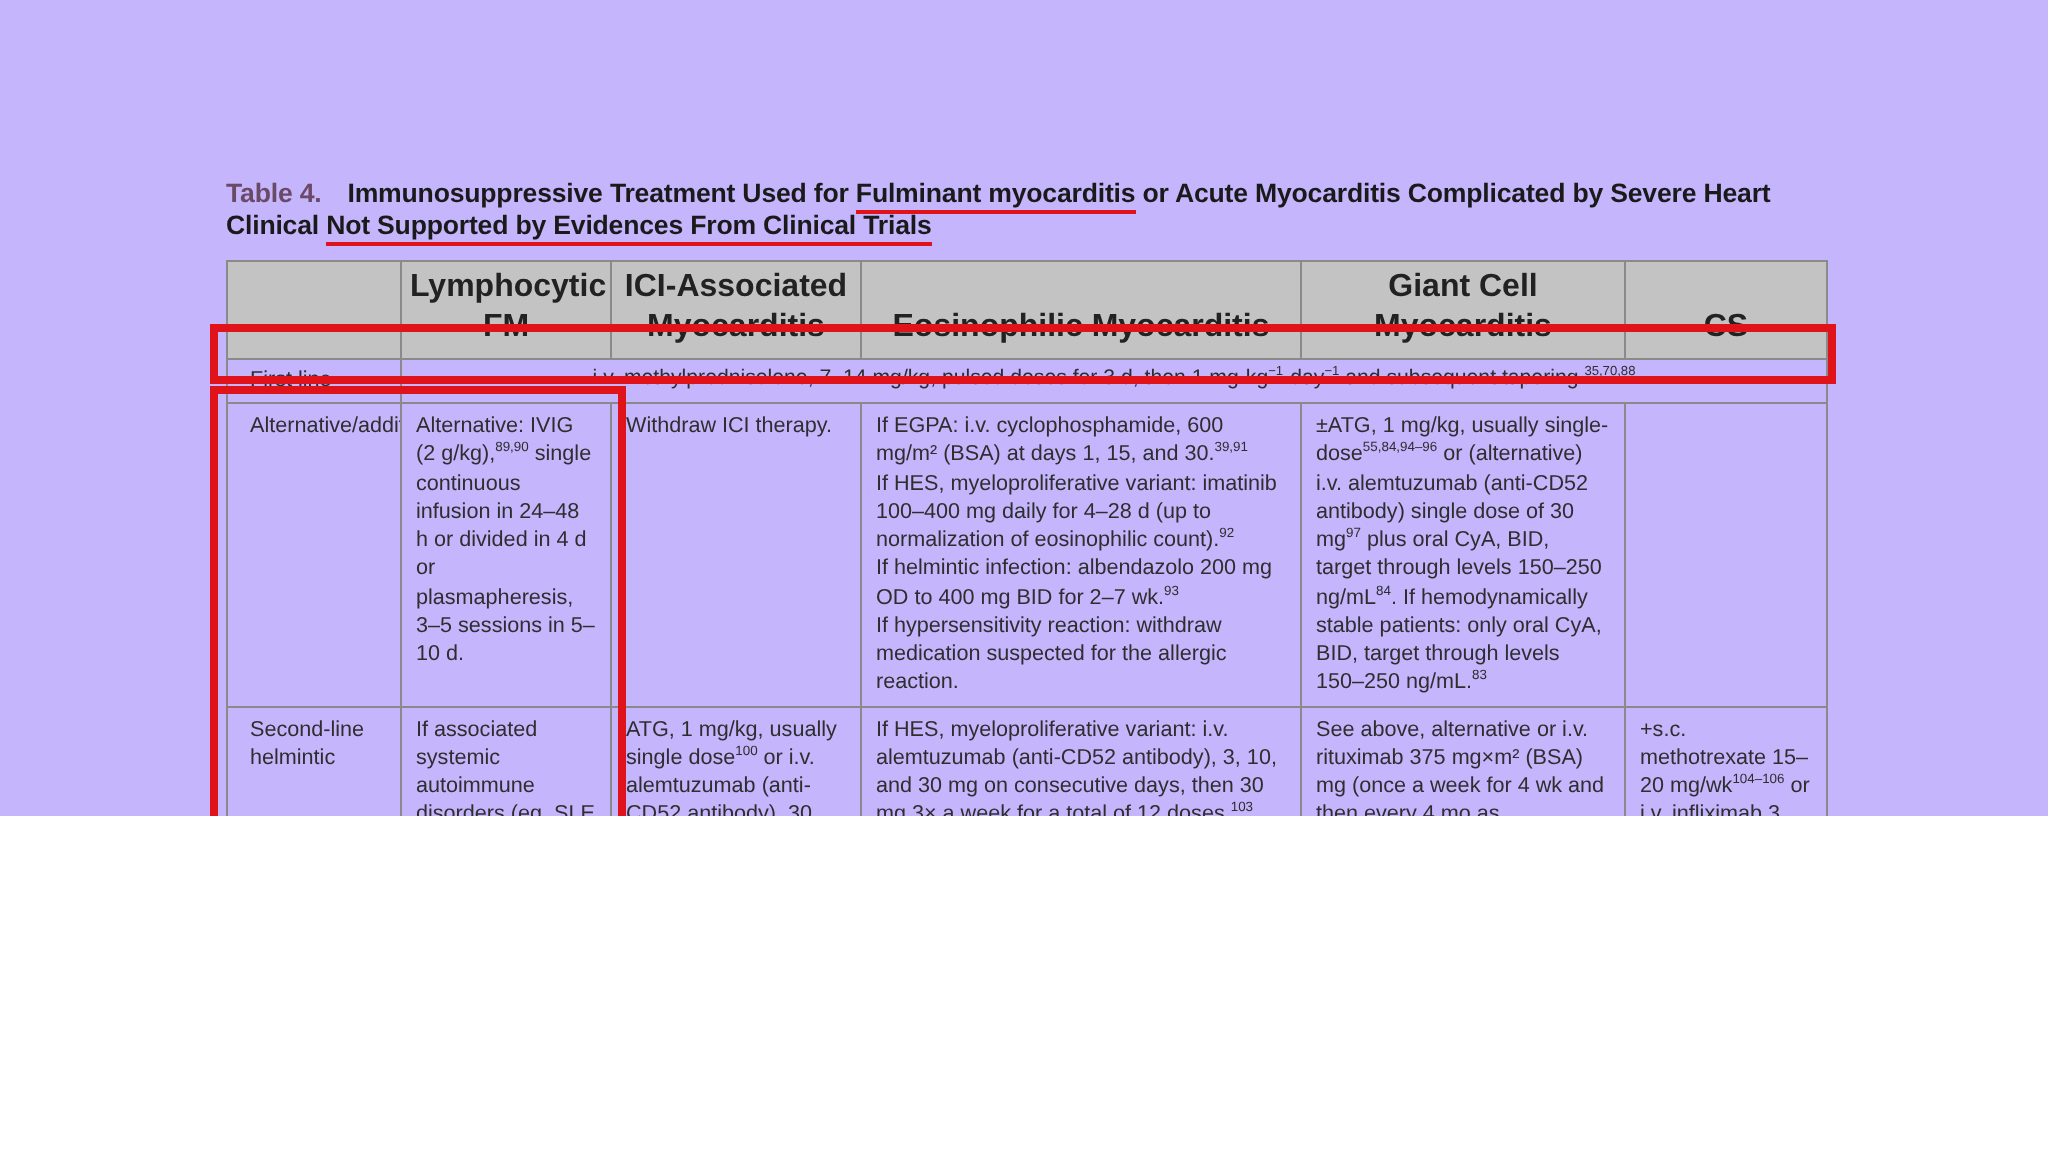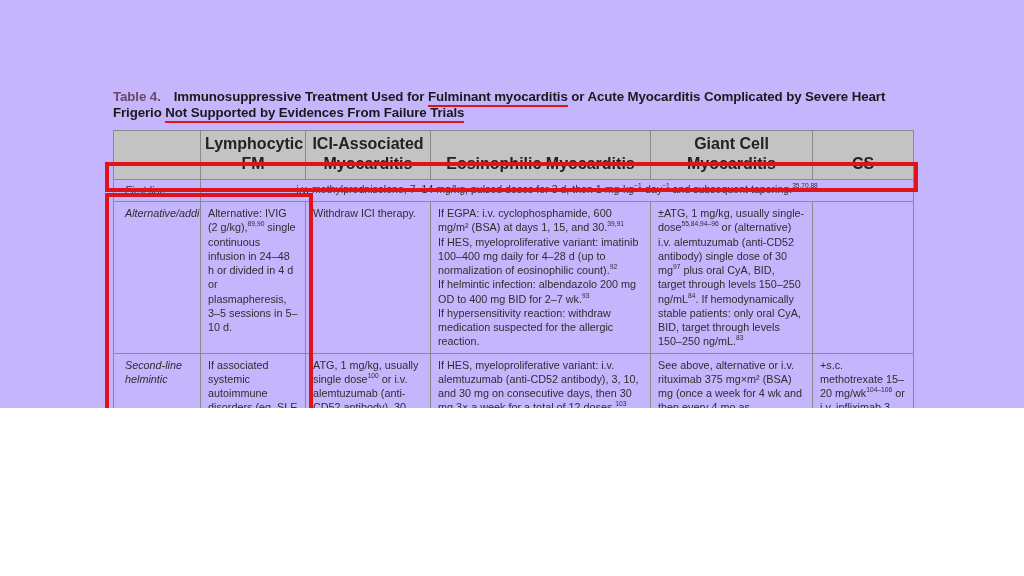--- a/index.html
+++ b/index.html
@@ -62,21 +62,21 @@
     font-size: 16px;
     line-height: 1.25;
     padding: 3px 4px 5px 4px;
     color: #222222;
   }
   .treatment-table tr.row-header       { height: 38px; }
   .treatment-table tr.row-first-line   { height: 22px; }
   .treatment-table tr.row-alternative  { height: 151px; }
   .treatment-table tr.row-second-line  { height: 140px; }
 
-  .treatment-table td.row-label { padding-left: 11px; font-style: italic; }
+  .treatment-table td.row-label { padding-left: 11px; }
   .treatment-table tr.row-first-line td {
     padding-top: 3px;
     padding-bottom: 3px;
   }
   .treatment-table td.span-cell {
     text-align: center;
     font-size: 10.6px;
   }
   sup { font-size: 0.62em; line-height: 0; vertical-align: super; letter-spacing: 0; }
 
@@ -109,21 +109,21 @@
     transform-origin: center;
     white-space: nowrap;
   }
 </style>
 </head>
 <body>
 
 <div class="slide">
 
   <div class="table-title">
-    <span class="title-label">Table 4.</span><span><span>Immunosuppressive Treatment Used for </span><span class="red-underline">Fulminant myocarditis</span><span> or Acute Myocarditis Complicated by Severe Heart</span><br><span>Frigerio </span><span class="red-underline">Not Supported by Evidences From Failure Trials</span></span>
+    <span class="title-label">Table 4.</span><span><span>Immunosuppressive Treatment Used for </span><span class="red-underline">Fulminant myocarditis</span><span> or Acute Myocarditis Complicated by Severe Heart</span><br><span>Clinical </span><span class="red-underline">Not Supported by Evidences From Clinical Trials</span></span>
   </div>
 
   <table class="treatment-table">
     <colgroup>
       <col style="width:87px">
       <col style="width:105px">
       <col style="width:125px">
       <col style="width:220px">
       <col style="width:162px">
       <col style="width:101px">

